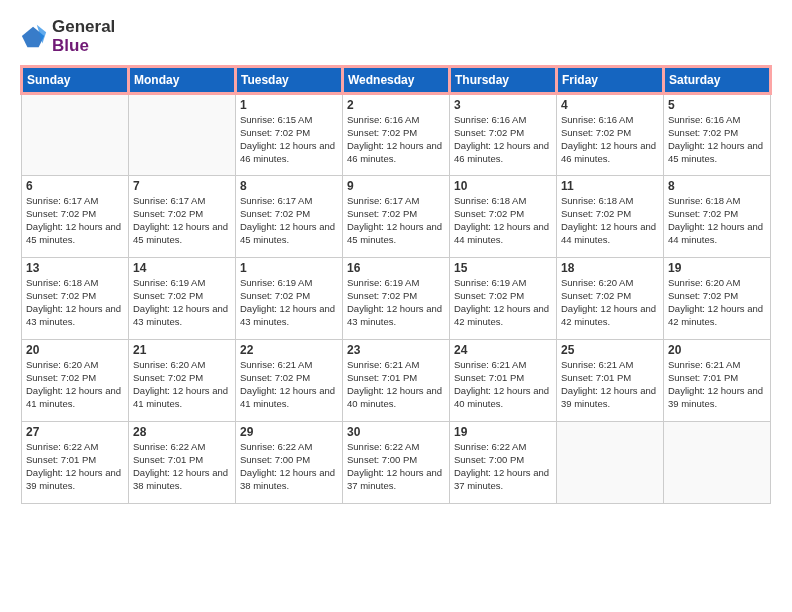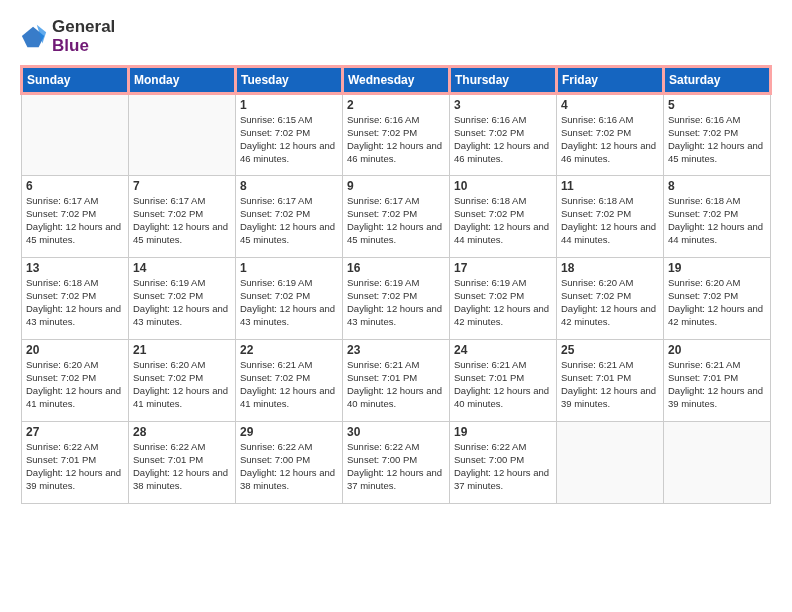--- a/index.html
+++ b/index.html
@@ -226,21 +226,21 @@
 Sunset: 7:02 PM
 Daylight: 12 hours and 43 minutes.</div>
           </td>
           <td>
             <span class="day-number">16</span>
             <div class="day-info">Sunrise: 6:19 AM
 Sunset: 7:02 PM
 Daylight: 12 hours and 43 minutes.</div>
           </td>
           <td>
-            <span class="day-number">17</span>
+            <span class="day-number">15</span>
             <div class="day-info">Sunrise: 6:19 AM
 Sunset: 7:02 PM
 Daylight: 12 hours and 42 minutes.</div>
           </td>
           <td>
             <span class="day-number">18</span>
             <div class="day-info">Sunrise: 6:20 AM
 Sunset: 7:02 PM
 Daylight: 12 hours and 42 minutes.</div>
           </td>

